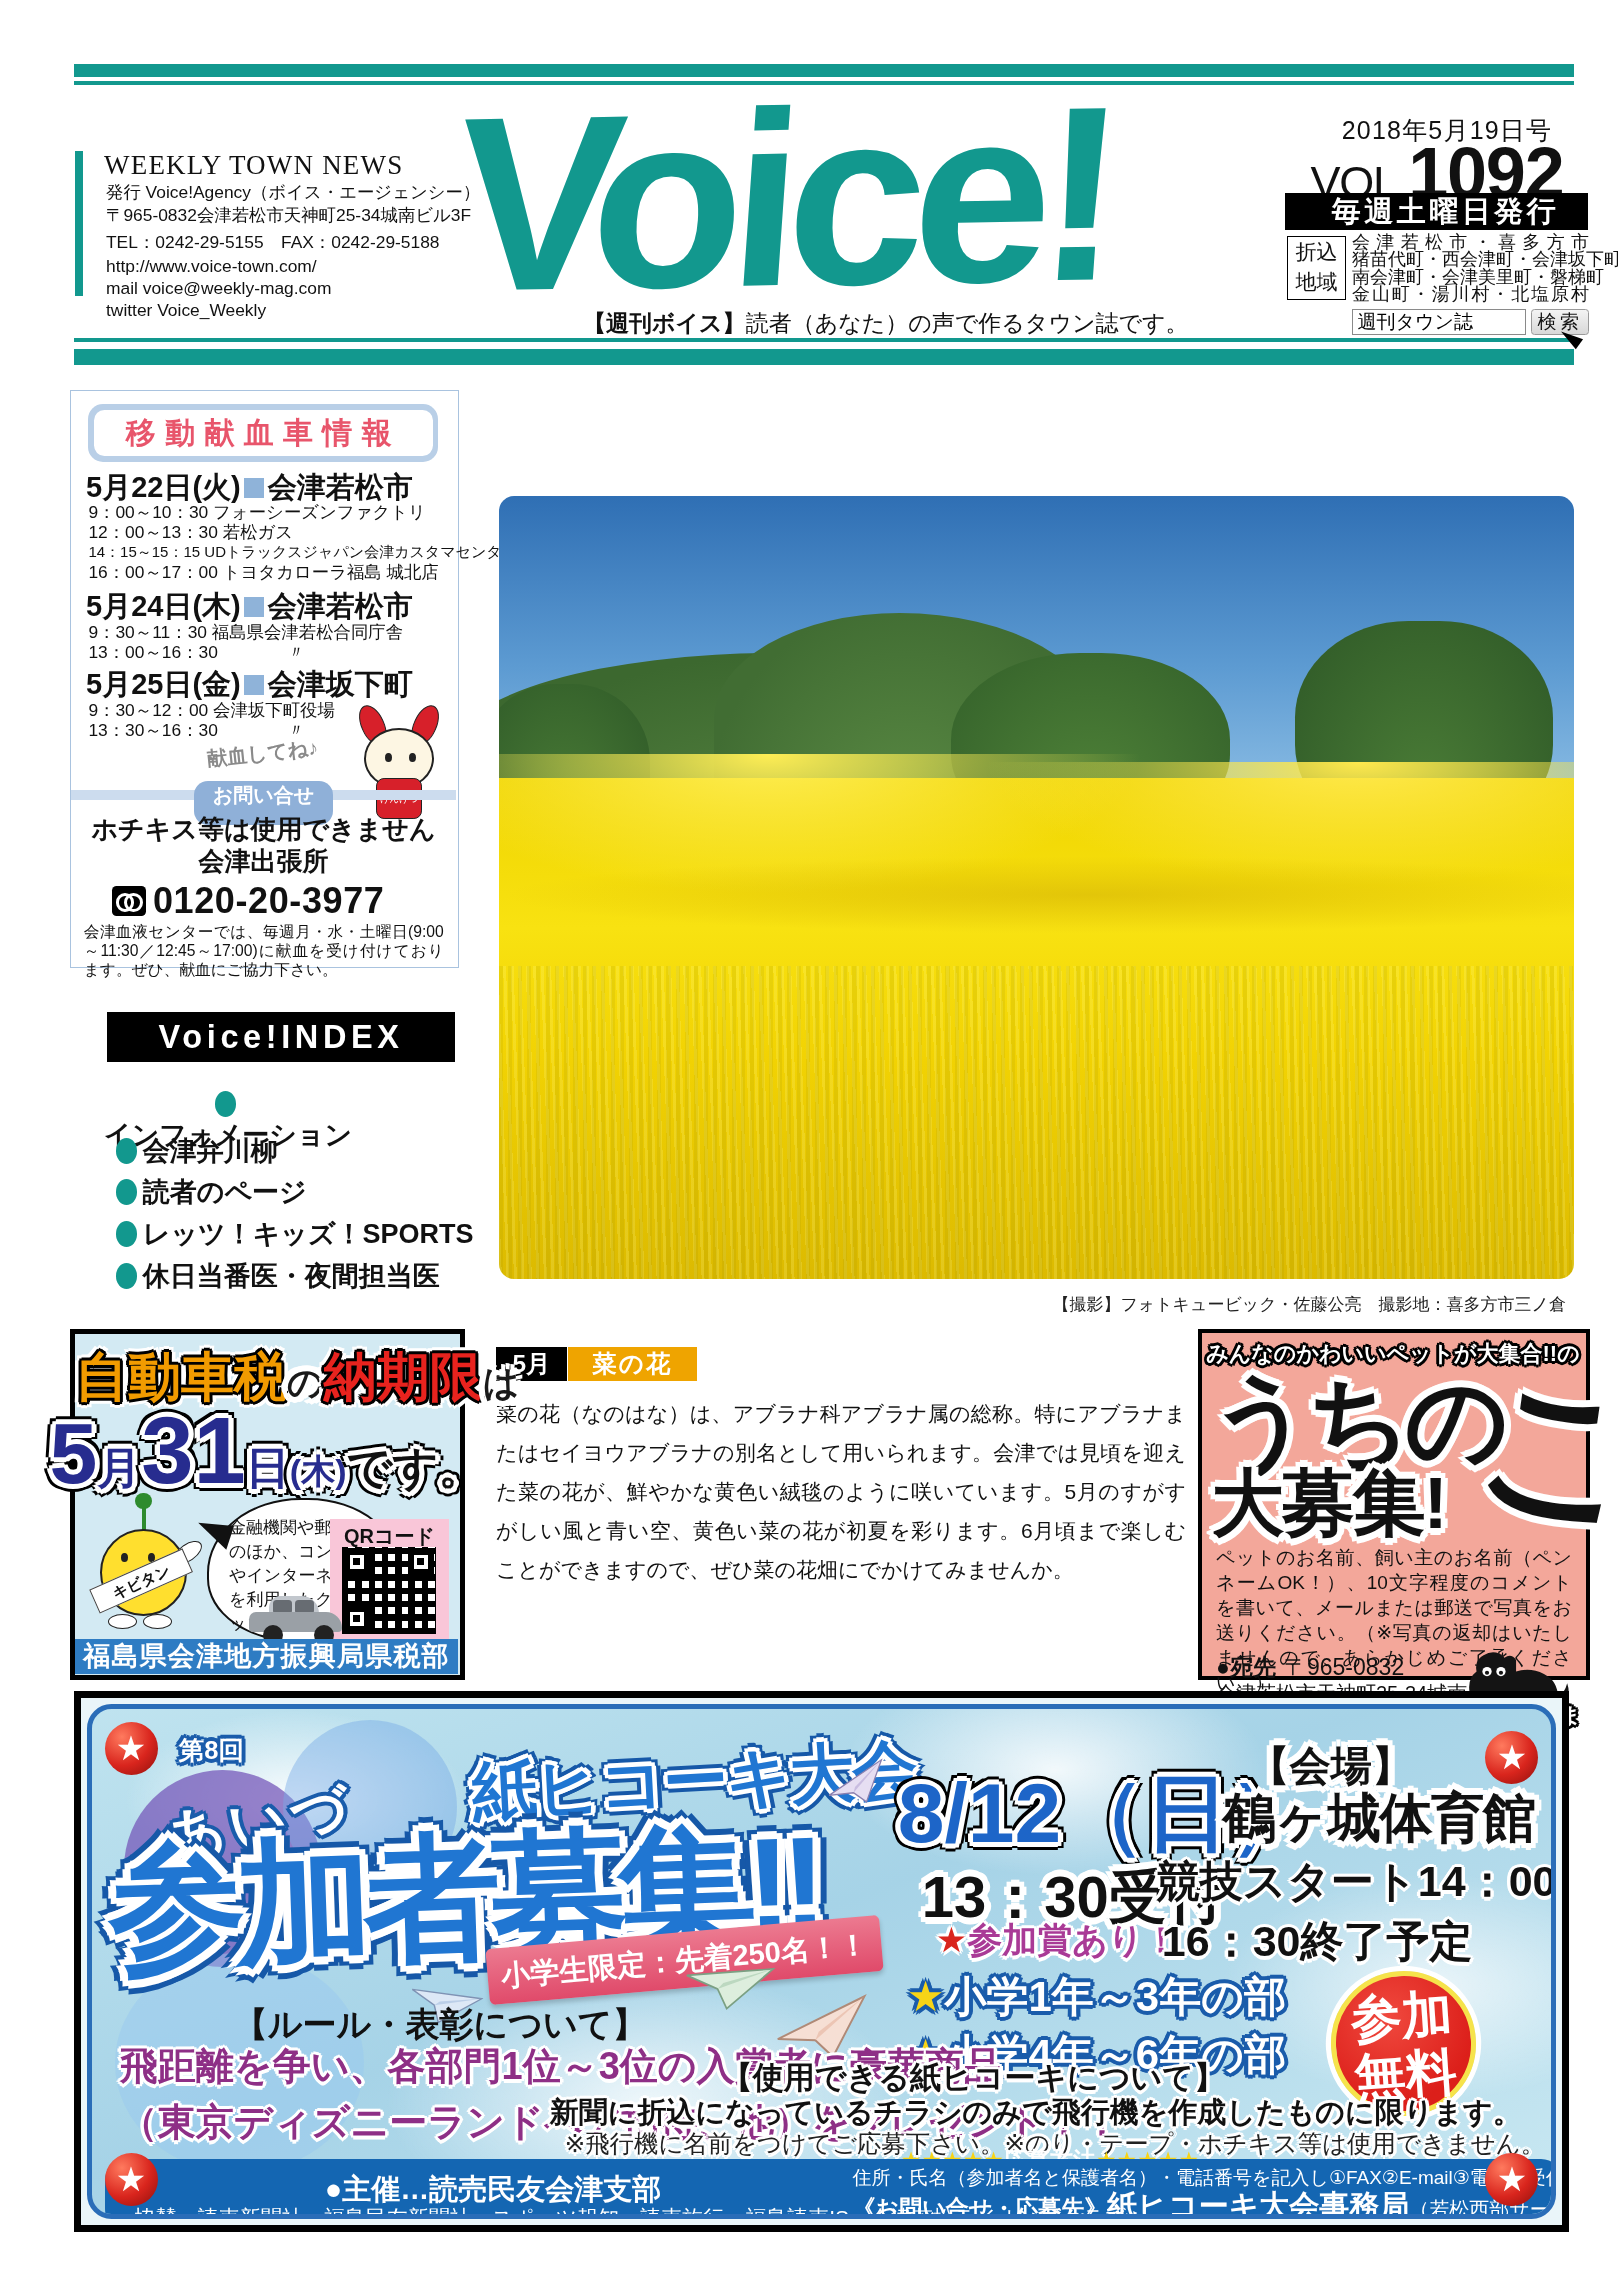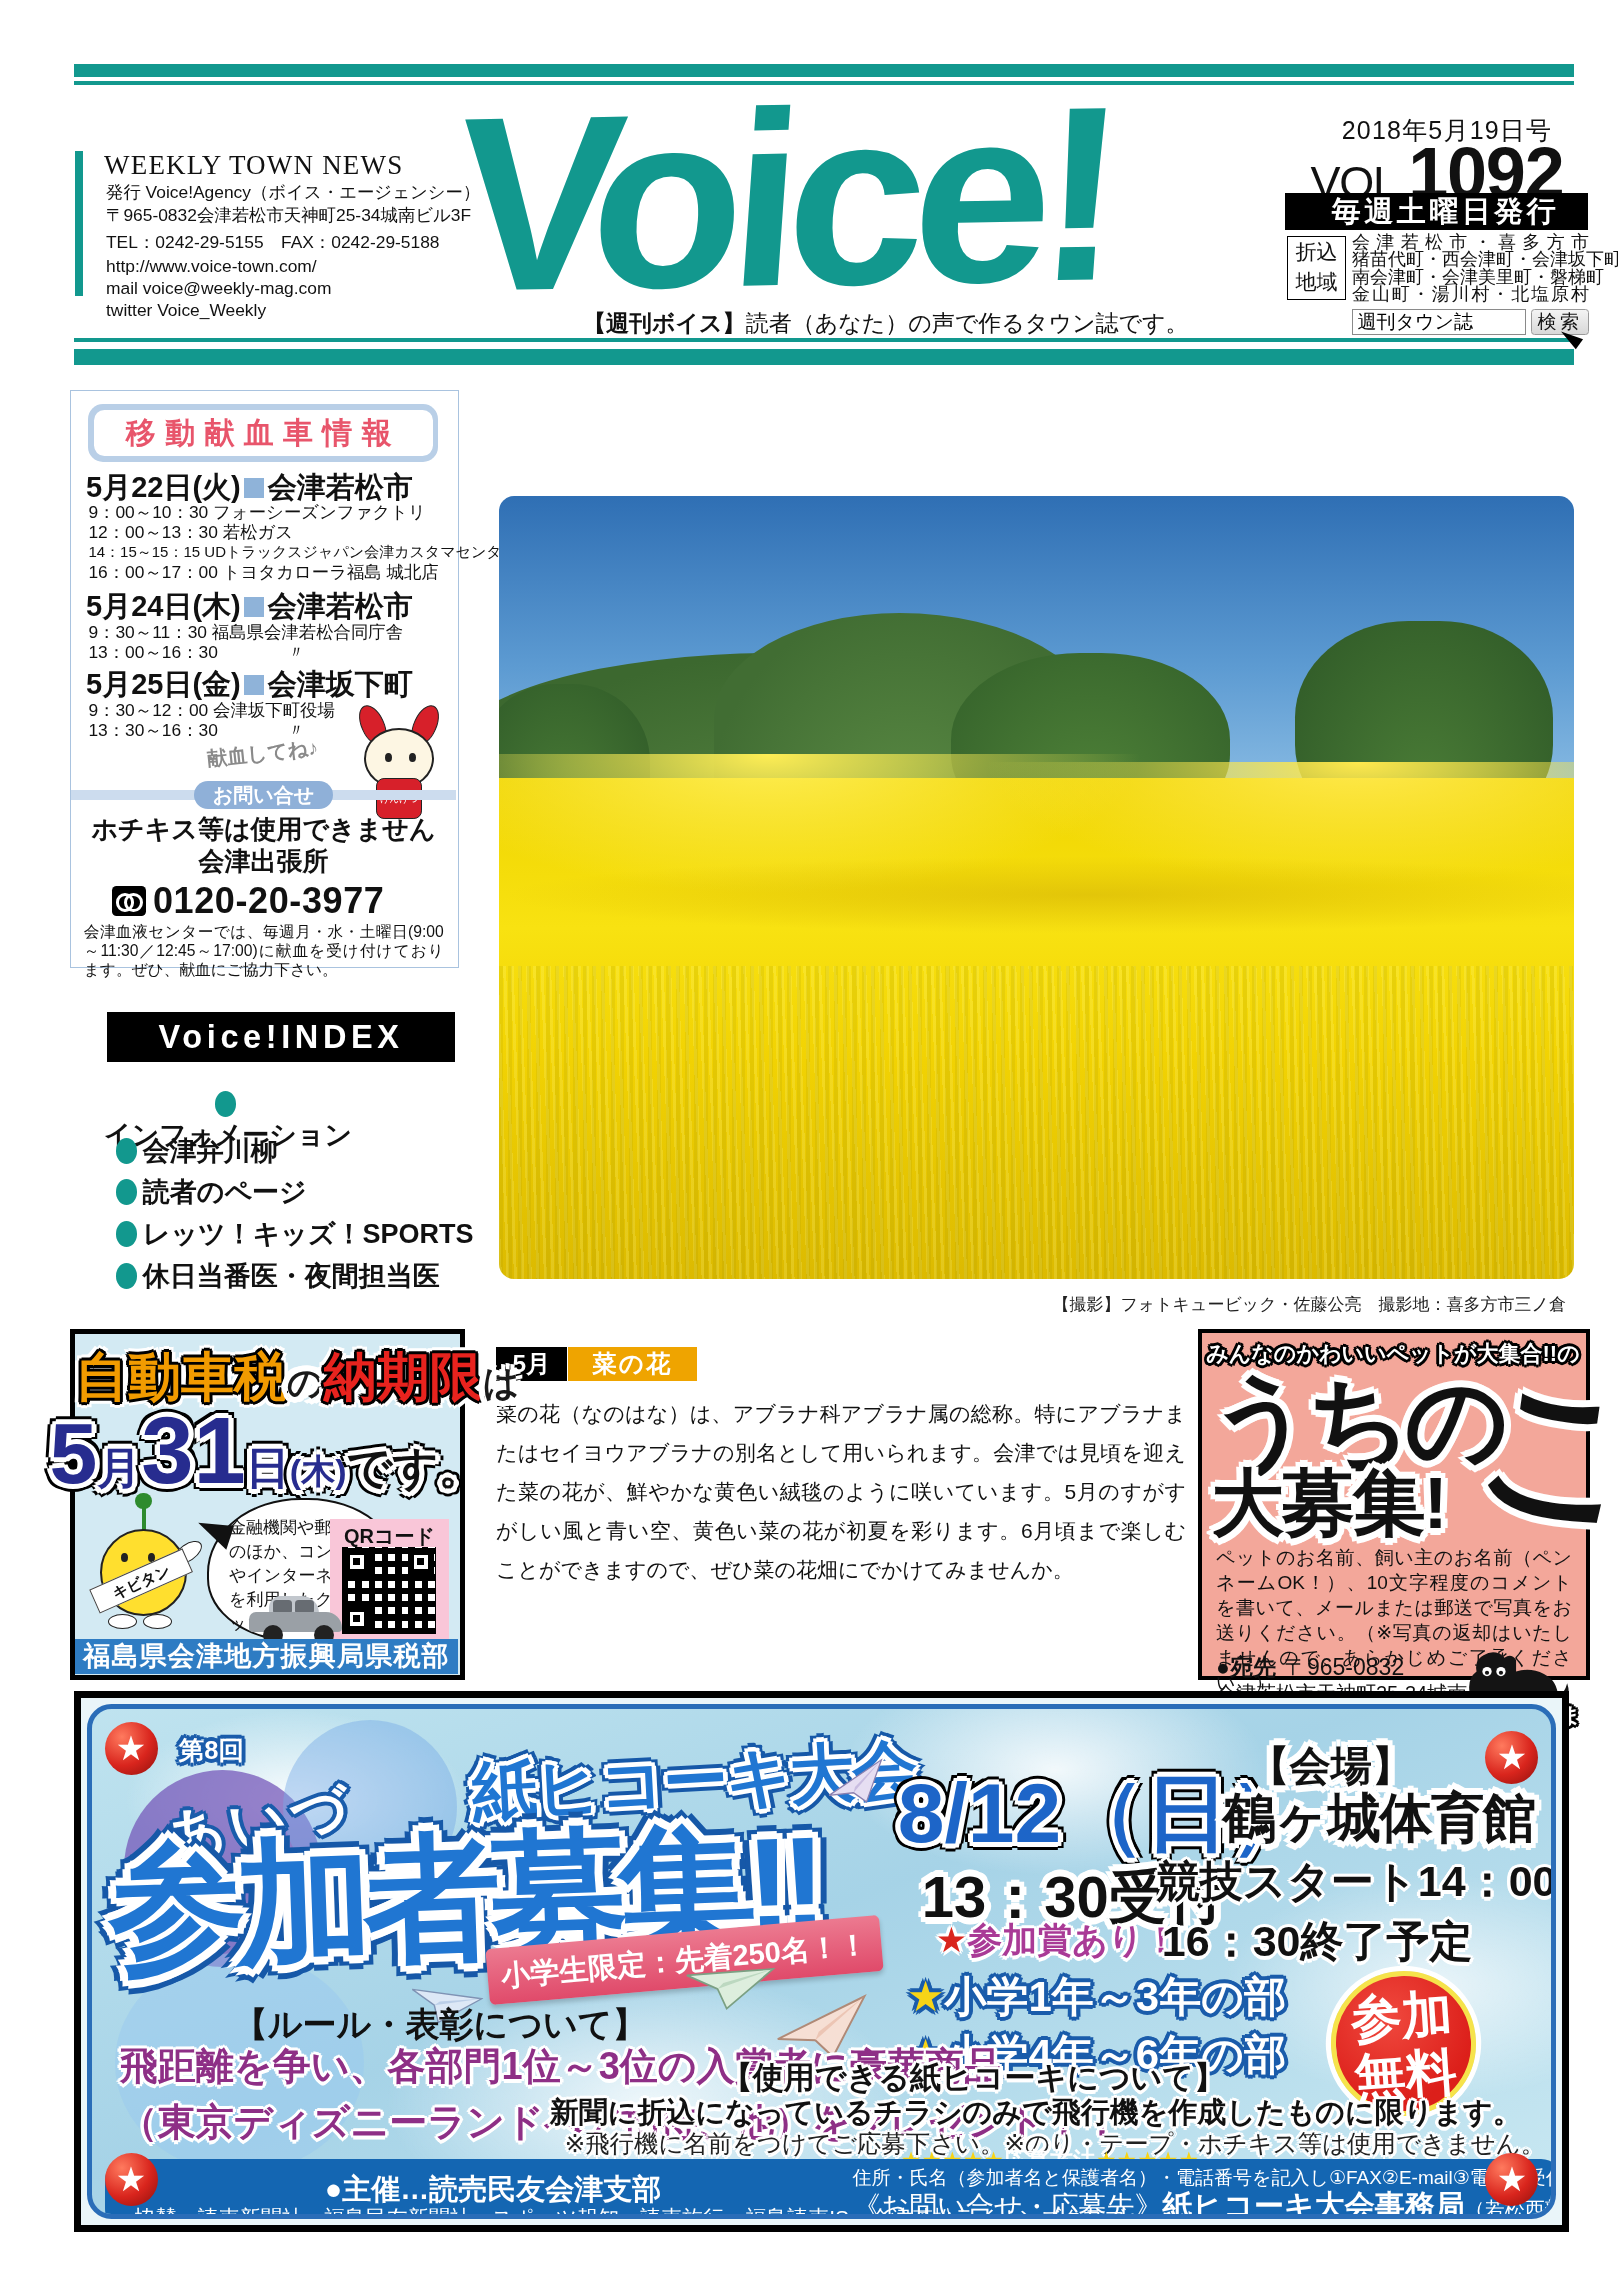--- a/index.html
+++ b/index.html
@@ -205,21 +205,21 @@
     <div class="abs" style="left:273px;top:313px;width:116px;height:87px;">
       <div class="kk-ear" style="left:17.4px;top:0;transform:rotate(-24deg);"></div>
       <div class="kk-ear" style="left:70px;top:0;transform:rotate(24deg);"></div>
       <div class="kk-head" style="left:20.3px;top:24.4px;"></div>
       <div class="kk-eye" style="left:41px;top:49px;"></div>
       <div class="kk-eye" style="left:65px;top:49px;"></div>
       <div class="kk-body" style="left:32px;top:74px;">けんけつ</div>
     </div>
 
     <div class="abs contact-strip" style="left:0;top:399px;width:385px;height:10.4px;"></div>
-    <div class="abs contact-pill" style="left:123px;top:390px;width:139px;height:28px;">お問い合せ</div>
+    <div class="abs contact-pill" style="left:123px;top:390px;width:139px;height:44px;">お問い合せ</div>
     <div class="abs org" style="left:0;top:421px;width:385px;">ホチキス等は使用できません</div>
     <div class="abs org" style="left:0;top:453px;width:385px;">会津出張所</div>
     <div class="abs" style="left:41px;top:489px;display:flex;align-items:center;gap:7px;">
       <span class="freedial"></span>
       <span class="phone-num">0120-20-3977</span>
     </div>
     <div class="abs blood-note" style="left:12.8px;top:531px;width:360px;">会津血液センターでは、毎週月・水・土曜日(9:00～11:30／12:45～17:00)に献血を受け付けております。ぜひ、献血にご協力下さい。</div>
   </div>
 
   <div class="abs index-bar" style="left:107px;top:1012px;width:348px;height:50px;">Voice!INDEX</div>
@@ -401,21 +401,21 @@
 
       <div class="abs" style="left:809px;top:436px;font-size:23px;font-weight:800;white-space:nowrap;">
         <span style="color:#f7d417;">★★★★★</span><span style="color:#fff;">応募方法</span><span style="color:#f7d417;">★★★★★</span>
       </div>
 
       <div class="ev-band" style="left:12.8px;top:450px;width:1457px;height:71px;">
         <div class="abs" style="left:81px;top:11.6px;width:615px;text-align:center;font-size:29px;font-weight:700;white-space:nowrap;">●主催…読売民友会津支部</div>
         <div class="abs" style="left:17.4px;top:45px;width:743px;font-size:21px;white-space:nowrap;">●協賛…読売新聞社・福島民友新聞社・スポーツ報知・読売旅行・福島読売IS・会津若松ライオンズクラブ</div>
         <div class="abs" style="left:748px;top:5.8px;width:702px;text-align:center;font-size:19px;white-space:nowrap;">住所・氏名（参加者名と保護者名）・電話番号を記入し①FAX②E-mail③電話（受付：月～土／9:00～16:00）</div>
         <div class="abs" style="left:748px;top:27px;width:702px;text-align:center;white-space:nowrap;">
-          <span style="font-size:28px;font-weight:400;">《お問い合せ・応募先》</span><span style="font-size:30px;font-weight:800;">紙ヒコーキ大会事務局</span><span style="font-size:20px;">（若松西部サービスセンター内）</span>
+          <span style="font-size:23px;font-weight:700;">《お問い合せ・応募先》</span><span style="font-size:30px;font-weight:800;">紙ヒコーキ大会事務局</span><span style="font-size:20px;">（若松西部サービスセンター内）</span>
         </div>
         <div class="abs" style="left:748px;top:59px;width:702px;text-align:center;font-size:22px;font-weight:700;white-space:nowrap;">TEL：0242-25-0601・FAX：0242-32-0821E-mail：happywakamatu@ycmail.jp</div>
       </div>
 
       <div class="star-ball" style="left:12.8px;top:12.8px;">★</div>
       <div class="star-ball" style="right:12.8px;top:22px;">★</div>
       <div class="star-ball" style="left:12.8px;bottom:8.1px;">★</div>
       <div class="star-ball" style="right:12.8px;bottom:8.1px;">★</div>
     </div>
   </div>

